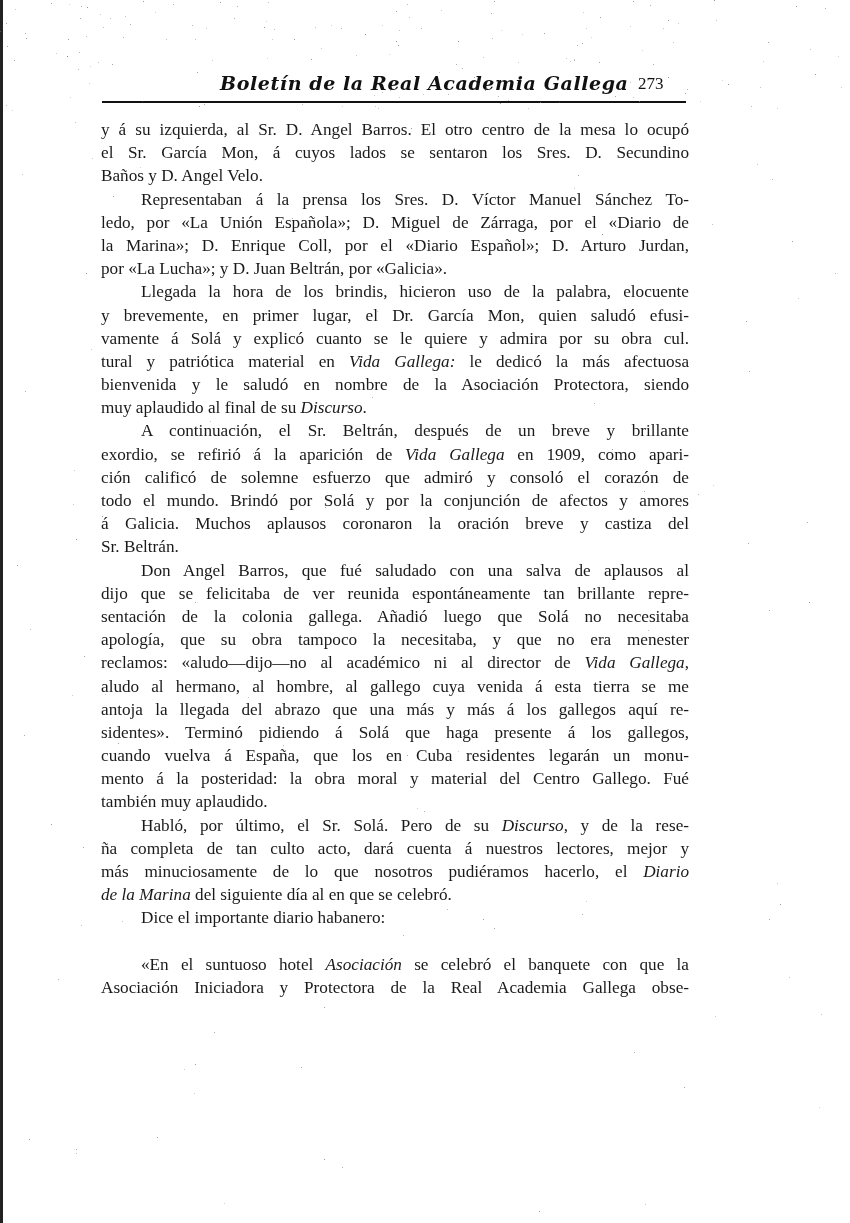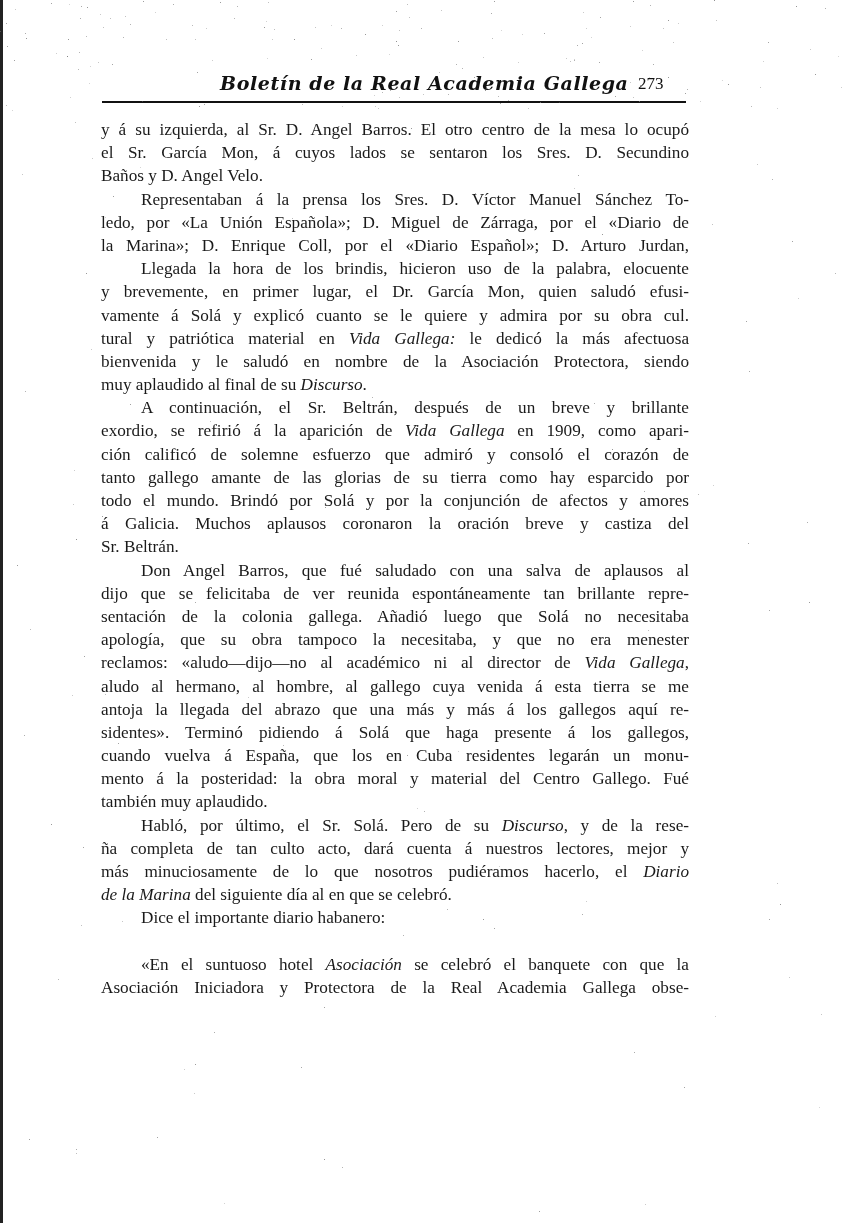--- a/index.html
+++ b/index.html
@@ -43,30 +43,30 @@
   <div class="header-rule"></div>
 </div>
 
 <div class="body-text" id="body-text">
     <div class="line">y á su izquierda, al Sr. D. Angel Barros. El otro centro de la mesa lo ocupó</div>
     <div class="line">el Sr. García Mon, á cuyos lados se sentaron los Sres. D. Secundino</div>
     <div class="line last">Baños y D. Angel Velo.</div>
     <div class="line indent">Representaban á la prensa los Sres. D. Víctor Manuel Sánchez To-</div>
     <div class="line">ledo, por «La Unión Española»; D. Miguel de Zárraga, por el «Diario de</div>
     <div class="line">la Marina»; D. Enrique Coll, por el «Diario Español»; D. Arturo Jurdan,</div>
+    <div class="line last">por «La Lucha»; y D. Juan Beltrán, por «Galicia».</div>
     <div class="line indent">Llegada la hora de los brindis, hicieron uso de la palabra, elocuente</div>
     <div class="line">y brevemente, en primer lugar, el Dr. García Mon, quien saludó efusi-</div>
     <div class="line">vamente á Solá y explicó cuanto se le quiere y admira por su obra cul.</div>
     <div class="line"><span>tural y patriótica material en </span><em>Vida Gallega:</em><span> le dedicó la más afectuosa</span></div>
     <div class="line">bienvenida y le saludó en nombre de la Asociación Protectora, siendo</div>
     <div class="line last"><span>muy aplaudido al final de su </span><em>Discurso</em><span>.</span></div>
     <div class="line indent">A continuación, el Sr. Beltrán, después de un breve y brillante</div>
     <div class="line"><span>exordio, se refirió á la aparición de </span><em>Vida Gallega</em><span> en 1909, como apari-</span></div>
     <div class="line">ción calificó de solemne esfuerzo que admiró y consoló el corazón de</div>
-    <div class="line">tanto gallego amante de las glorias de su tierra como hay esparcido por</div>
     <div class="line">todo el mundo. Brindó por Solá y por la conjunción de afectos y amores</div>
     <div class="line">á Galicia. Muchos aplausos coronaron la oración breve y castiza del</div>
     <div class="line last">Sr. Beltrán.</div>
     <div class="line indent">Don Angel Barros, que fué saludado con una salva de aplausos al</div>
     <div class="line">dijo que se felicitaba de ver reunida espontáneamente tan brillante repre-</div>
     <div class="line">sentación de la colonia gallega. Añadió luego que Solá no necesitaba</div>
     <div class="line">apología, que su obra tampoco la necesitaba, y que no era menester</div>
     <div class="line"><span>reclamos: «aludo—dijo—no al académico ni al director de </span><em>Vida Gallega</em><span>,</span></div>
     <div class="line">aludo al hermano, al hombre, al gallego cuya venida á esta tierra se me</div>
     <div class="line">antoja la llegada del abrazo que una más y más á los gallegos aquí re-</div>

